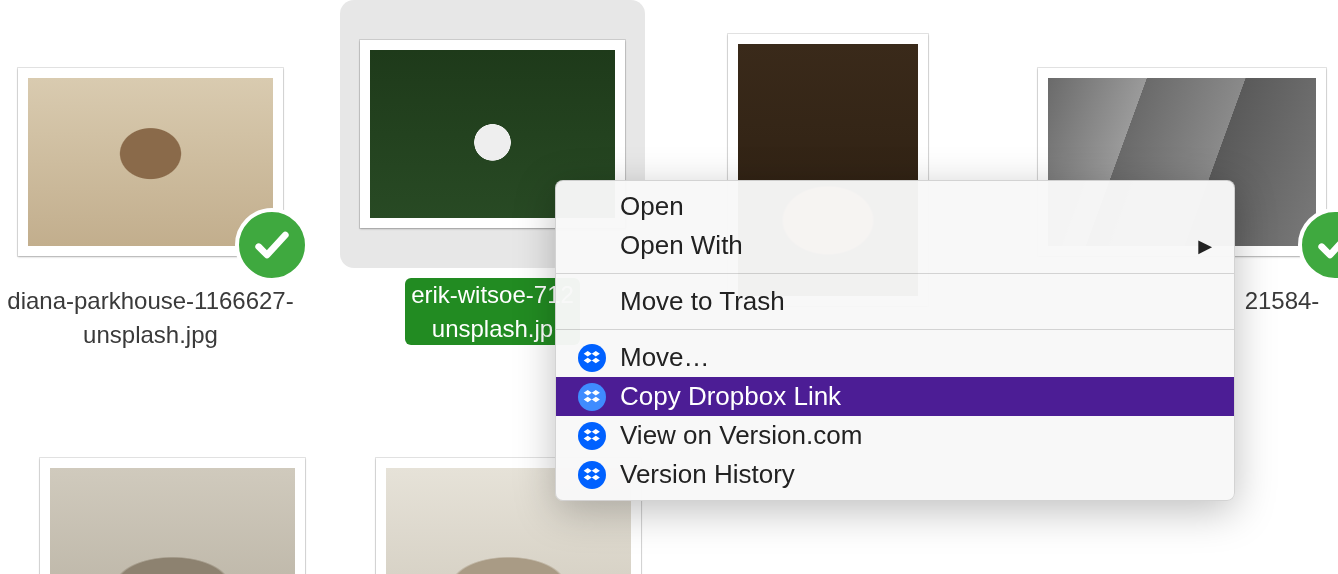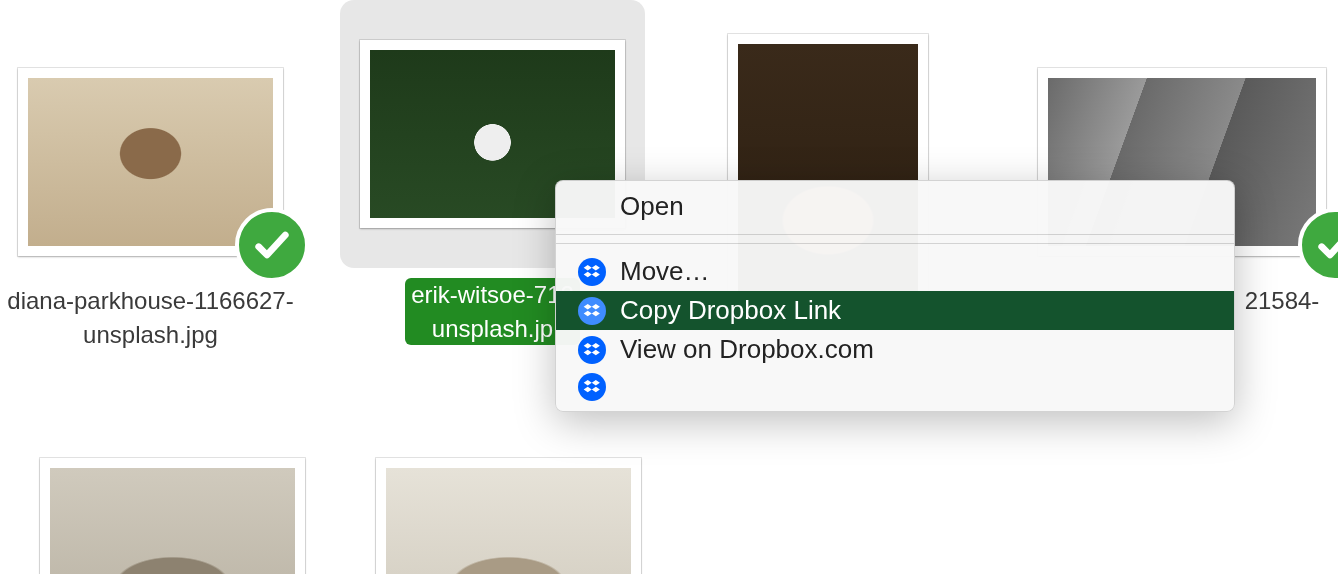--- a/index.html
+++ b/index.html
@@ -91,21 +91,21 @@
     }
     .menu-item {
       display: flex;
       align-items: center;
       padding: 4px 22px 4px 22px;
       gap: 14px;
       cursor: default;
       text-align: center;
     }
     .menu-item.highlighted {
-      background: #14532d;
+      background: #4c1d95;
       color: #fff;
     }
     .menu-item .arrow {
       margin-left: auto;
       font-size: 18px;
     }
     .menu-sep {
       height: 1px;
       background: rgba(0,0,0,0.15);
       margin: 8px 0;
@@ -211,21 +211,30 @@
     </div>
   </div>
 
 </div>
 
 <div class="context-menu" style="left:555px; top:180px;">
   <div class="menu-item">
     <span class="icon-slot"></span>
     <span>Open</span>
   </div>
+  <div class="menu-item">
+    <span class="icon-slot"></span>
+    <span>Open With</span>
+    <span class="arrow">▶</span>
+  </div>
   <div class="menu-sep"></div>
+  <div class="menu-item">
+    <span class="icon-slot"></span>
+    <span>Move to Trash</span>
+  </div>
   <div class="menu-sep"></div>
   <div class="menu-item">
     <span class="dropbox-badge">
       <svg viewBox="0 0 24 24" fill="#fff">
           <path d="M6 2l6 4-6 4-6-4 6-4zm12 0l6 4-6 4-6-4 6-4zM6 12l6 4-6 4-6-4 6-4zm12 0l6 4-6 4-6-4 6-4z" transform="scale(0.9) translate(1,1)"></path>
         </svg>
     </span>
     <span>Move…</span>
   </div>
   <div class="menu-item highlighted">
@@ -235,22 +244,23 @@
         </svg>
     </span>
     <span>Copy Dropbox Link</span>
   </div>
   <div class="menu-item">
     <span class="dropbox-badge">
       <svg viewBox="0 0 24 24" fill="#fff">
           <path d="M6 2l6 4-6 4-6-4 6-4zm12 0l6 4-6 4-6-4 6-4zM6 12l6 4-6 4-6-4 6-4zm12 0l6 4-6 4-6-4 6-4z" transform="scale(0.9) translate(1,1)"></path>
         </svg>
     </span>
-    <span>View on Dropbox.com</span>
-  </div>
-  <div class="menu-item">
-    <span class="dropbox-badge">
-      <svg viewBox="0 0 24 24" fill="#fff">
-          <path d="M6 2l6 4-6 4-6-4 6-4zm12 0l6 4-6 4-6-4 6-4zM6 12l6 4-6 4-6-4 6-4zm12 0l6 4-6 4-6-4 6-4z" transform="scale(0.9) translate(1,1)"></path>
-        </svg>
-    </span>
+    <span>View on Version.com</span>
+  </div>
+  <div class="menu-item">
+    <span class="dropbox-badge">
+      <svg viewBox="0 0 24 24" fill="#fff">
+          <path d="M6 2l6 4-6 4-6-4 6-4zm12 0l6 4-6 4-6-4 6-4zM6 12l6 4-6 4-6-4 6-4zm12 0l6 4-6 4-6-4 6-4z" transform="scale(0.9) translate(1,1)"></path>
+        </svg>
+    </span>
+    <span>Version History</span>
   </div>
 </div>
 
 </body></html>

